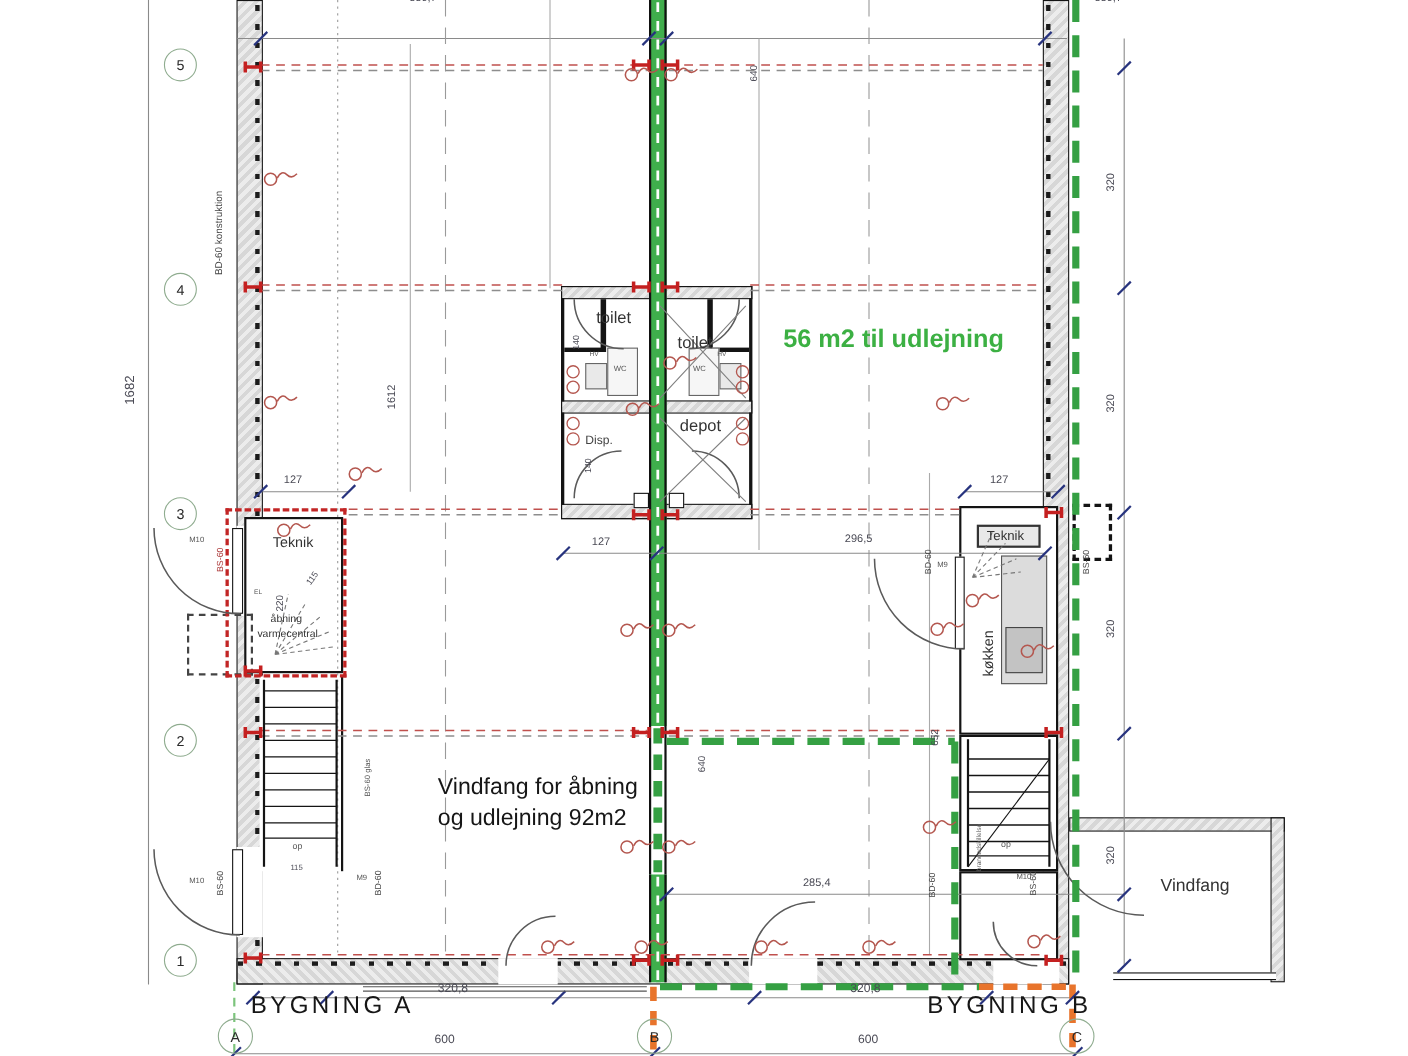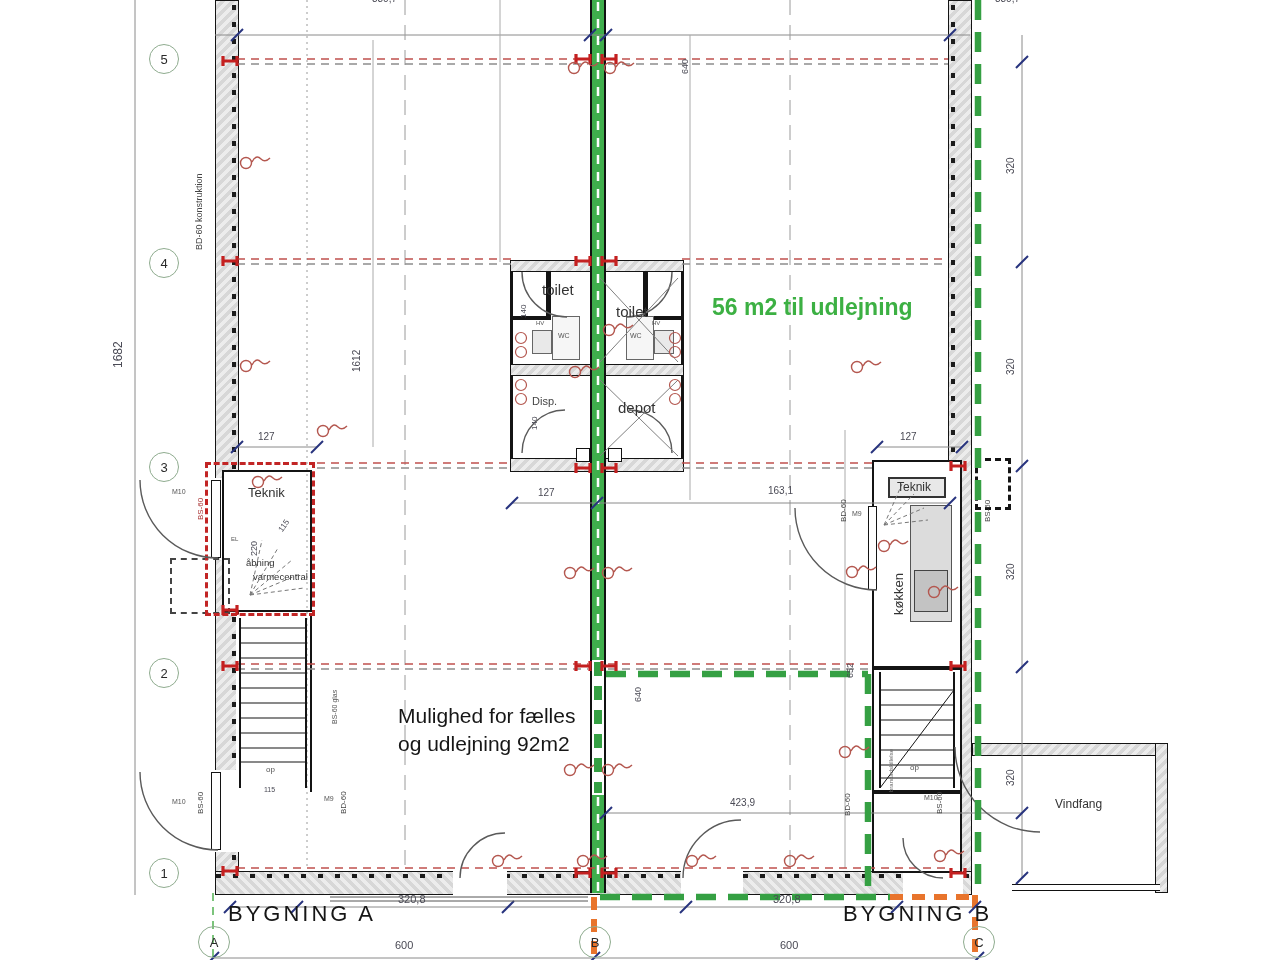--- a/index.html
+++ b/index.html
@@ -297,37 +297,37 @@
       <use href="#det" x="884" y="546"></use>
         <use href="#det" x="934" y="592"></use>
     </g>
 
     <path d="M330 897 H588 M330 901 H588" stroke="#555" stroke-width="1" fill="none"></path>
   </svg>
 
   <div class="lbl txt big" style="left:228px;top:903px;font-size:22px;letter-spacing:3px">BYGNING A</div>
   <div class="lbl txt big" style="left:843px;top:903px;font-size:22px;letter-spacing:3px">BYGNING B</div>
   <div class="lbl txt" style="left:712px;top:296px;font-size:23px;font-weight:bold;color:#3cb043">56 m2 til udlejning</div>
-  <div class="lbl txt big" style="left:398px;top:705px">Mulighed for fælles</div>
+  <div class="lbl txt big" style="left:398px;top:705px">Vindfang for åbning</div>
   <div class="lbl txt big" style="left:398px;top:733px">og udlejning 92m2</div>
 
   <div class="lbl txt room" style="left:542px;top:282px">toilet</div>
   <div class="lbl txt room" style="left:616px;top:304px">toilet</div>
   <div class="lbl txt tiny" style="left:558px;top:332px">WC</div>
   <div class="lbl txt tiny" style="left:630px;top:332px">WC</div>
   <div class="lbl txt" style="left:536px;top:320px;font-size:6px;color:#555">HV</div>
   <div class="lbl txt" style="left:652px;top:320px;font-size:6px;color:#555">HV</div>
   <div class="lbl txt" style="left:532px;top:396px;font-size:11px;color:#444">Disp.</div>
-  <div class="lbl txt room" style="left:618px;top:400px">depot</div>
+  <div class="lbl txt room" style="left:618px;top:380px">depot</div>
   <div class="lbl txt" style="left:248px;top:486px;font-size:13px;color:#333">Teknik</div>
   <div class="lbl txt" style="left:897px;top:481px;font-size:12px;color:#333">Teknik</div>
   <div class="lbl txt" style="left:246px;top:558px;font-size:9.5px;color:#333">åbning</div>
-  <div class="lbl txt" style="left:253px;top:572px;font-size:9.5px;color:#333">varmecentral</div>
+  <div class="lbl txt" style="left:234px;top:572px;font-size:9.5px;color:#333">varmecentral</div>
   <div class="lbl txt rot" style="left:892px;top:615px;font-size:13px;color:#333">køkken</div>
-  <div class="lbl txt" style="left:1055px;top:798px;font-size:12px;color:#333">Vindfang</div>
+  <div class="lbl txt" style="left:1055px;top:798px;font-size:16px;color:#333">Vindfang</div>
   <div class="lbl txt" style="left:266px;top:766px;font-size:8px;color:#555">op</div>
   <div class="lbl txt" style="left:910px;top:764px;font-size:8px;color:#555">op</div>
   <div class="lbl txt" style="left:231px;top:536px;font-size:6px;color:#555">EL</div>
 
   <div class="lbl txt rot" style="left:195px;top:250px;font-size:9px;color:#444">BD-60 konstruktion</div>
   <div class="lbl txt rot fire" style="left:197px;top:520px;color:#a33">BS-60</div>
   <div class="lbl txt rot fire" style="left:197px;top:814px">BS-60</div>
   <div class="lbl txt rot fire" style="left:984px;top:522px">BS-60</div>
   <div class="lbl txt rot fire" style="left:936px;top:814px">BS-60</div>
   <div class="lbl txt rot fire" style="left:340px;top:814px">BD-60</div>
@@ -344,31 +344,31 @@
   <div class="lbl txt dim" style="left:372px;top:-6px">330,7</div>
   <div class="lbl txt dim" style="left:995px;top:-6px">330,7</div>
   <div class="lbl txt rot" style="left:112px;top:368px;font-size:12px;color:#4a4a55">1682</div>
   <div class="lbl txt rot dim" style="left:352px;top:372px">1612</div>
   <div class="lbl txt rot dim" style="left:681px;top:74px;font-size:9px">640</div>
   <div class="lbl txt rot dim" style="left:634px;top:702px;font-size:9px">640</div>
   <div class="lbl txt rot dim" style="left:846px;top:678px;font-size:9px">652</div>
   <div class="lbl txt dim" style="left:258px;top:432px">127</div>
   <div class="lbl txt dim" style="left:538px;top:488px">127</div>
   <div class="lbl txt dim" style="left:900px;top:432px">127</div>
-  <div class="lbl txt dim" style="left:768px;top:486px">163,1</div>
+  <div class="lbl txt dim" style="left:768px;top:486px">296,5</div>
   <div class="lbl txt rot dim" style="left:1006px;top:174px">320</div>
   <div class="lbl txt rot dim" style="left:1006px;top:375px">320</div>
   <div class="lbl txt rot dim" style="left:1006px;top:580px">320</div>
   <div class="lbl txt rot dim" style="left:1006px;top:786px">320</div>
   <div class="lbl txt rot dim" style="left:250px;top:556px;font-size:9px">220</div>
   <div class="lbl txt dim" style="left:278px;top:522px;font-size:8px;transform:rotate(-55deg)">115</div>
   <div class="lbl txt dim" style="left:264px;top:786px;font-size:7px">115</div>
   <div class="lbl txt rot dim" style="left:520px;top:318px;font-size:8px">140</div>
   <div class="lbl txt rot dim" style="left:531px;top:430px;font-size:8px">140</div>
-  <div class="lbl txt dim" style="left:730px;top:798px">423,9</div>
+  <div class="lbl txt dim" style="left:730px;top:798px">285,4</div>
   <div class="lbl txt dim" style="left:398px;top:894px;font-size:11px">320,8</div>
   <div class="lbl txt dim" style="left:773px;top:894px;font-size:11px">320,8</div>
   <div class="lbl txt dim" style="left:395px;top:940px;font-size:11px">600</div>
   <div class="lbl txt dim" style="left:780px;top:940px;font-size:11px">600</div>
 
   <div class="circ" style="left:149px;top:44px;width:28px;height:28px">
       <span>5</span>
     </div>
   <div class="circ" style="left:149px;top:248px;width:28px;height:28px">
       <span>4</span>

